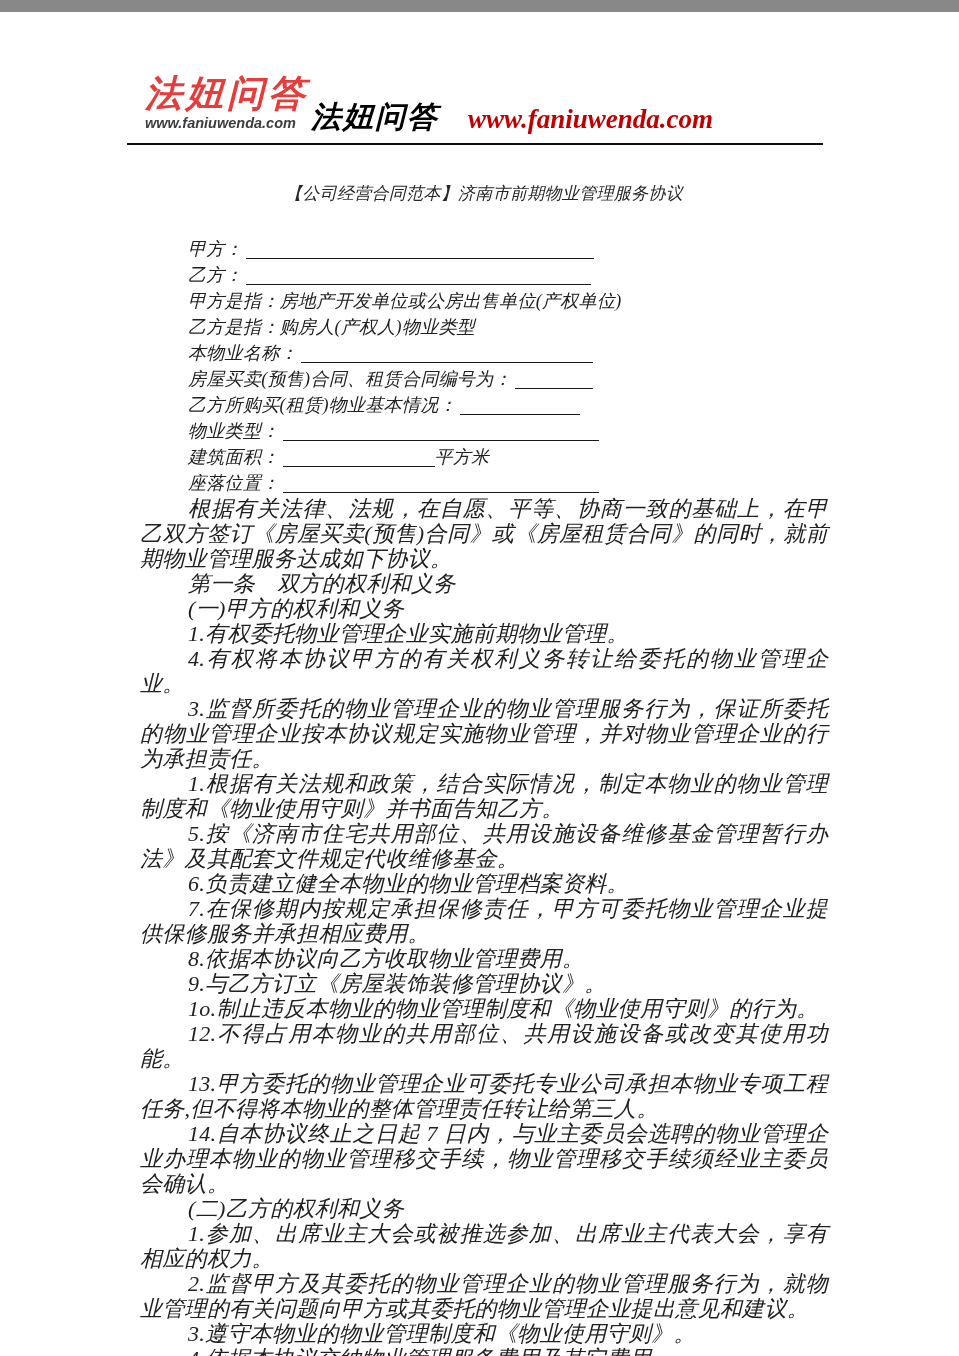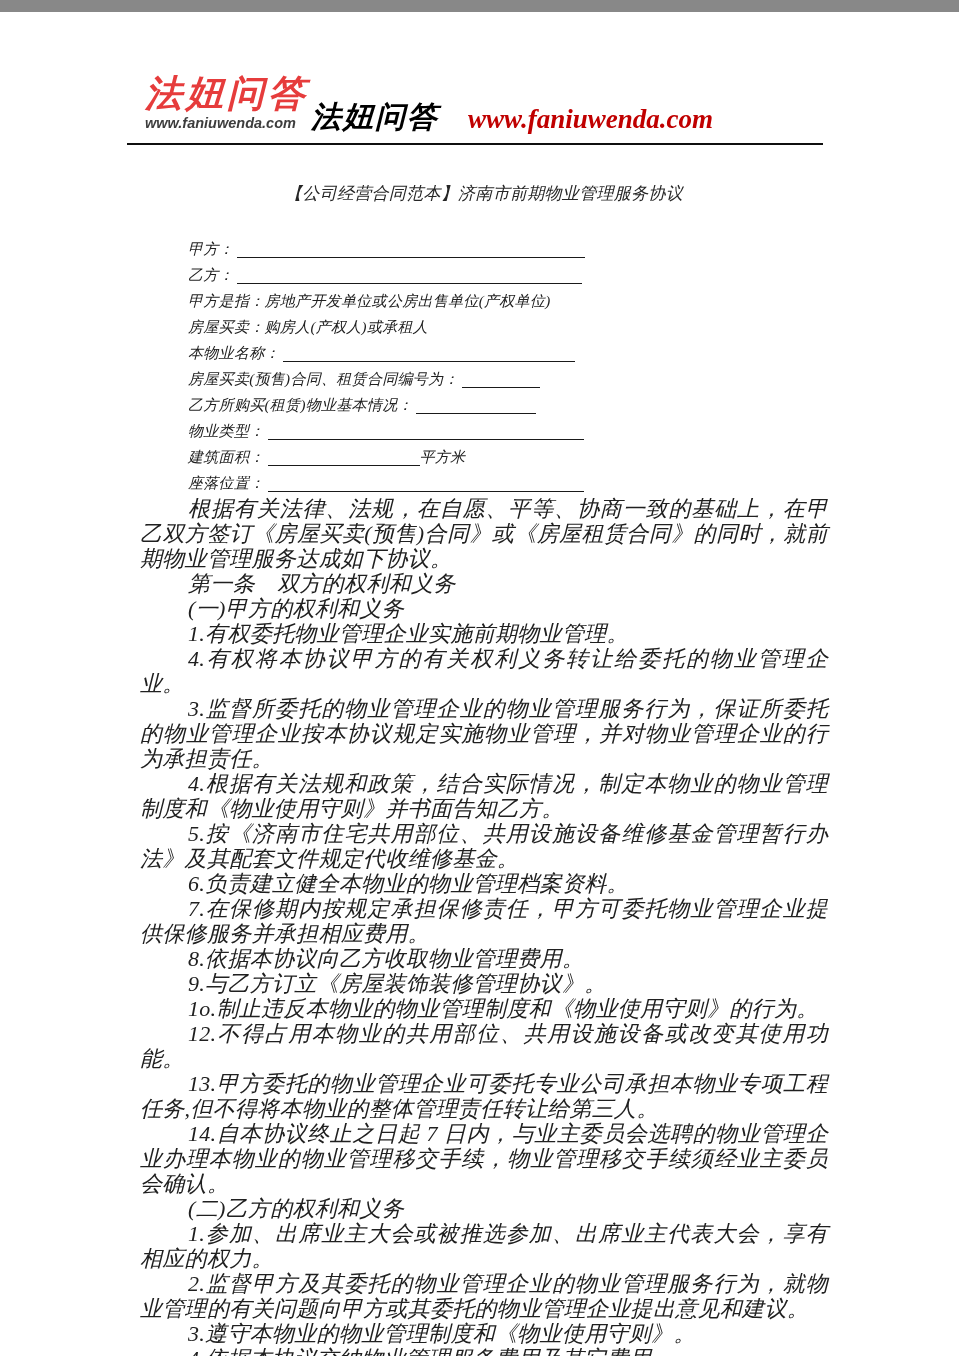--- a/index.html
+++ b/index.html
@@ -59,21 +59,21 @@
     margin: 0 0 30px 0;
     font-size: 17px;
     font-weight: normal;
     line-height: 25px;
     text-align: center;
     letter-spacing: 0.3px;
     color: #262626;
   }
   .form-row {
     padding-left: 48px;
-    font-size: 15px;
+    font-size: 18px;
     line-height: 26px;
     letter-spacing: 0.3px;
     white-space: nowrap;
   }
   .blank {
     display: inline-block;
     height: 20px;
     border-bottom: 1px solid #1a1a1a;
     vertical-align: -4px;
     margin-left: 3px;
@@ -106,21 +106,21 @@
 
   <main class="doc">
     <h1 class="doc-title">【公司经营合同范本】济南市前期物业管理服务协议</h1>
     <div id="form-rows">
   <div class="form-row"><span class="form-label">甲方：</span><span class="blank" style="width: 348px;"></span></div>
 
   <div class="form-row"><span class="form-label">乙方：</span><span class="blank" style="width: 345px;"></span></div>
 
   <div class="form-row"><span class="form-label">甲方是指：房地产开发单位或公房出售单位(产权单位)</span></div>
 
-  <div class="form-row"><span class="form-label">房屋买卖：购房人(产权人)或承租人</span></div>
+  <div class="form-row"><span class="form-label">乙方是指：购房人(产权人)物业类型</span></div>
 
   <div class="form-row"><span class="form-label">本物业名称：</span><span class="blank" style="width: 292px;"></span></div>
 
   <div class="form-row"><span class="form-label">房屋买卖(预售)合同、租赁合同编号为：</span><span class="blank" style="width: 78px;"></span></div>
 
   <div class="form-row"><span class="form-label">乙方所购买(租赁)物业基本情况：</span><span class="blank" style="width: 120px;"></span></div>
 
   <div class="form-row"><span class="form-label">物业类型：</span><span class="blank" style="width: 316px;"></span></div>
 
   <div class="form-row"><span class="form-label">建筑面积：</span><span class="blank" style="width: 152px;"></span><span class="form-suffix">平方米</span></div>
@@ -133,21 +133,21 @@
   <p class="para">第一条　双方的权利和义务</p>
 
   <p class="para">(一)甲方的权利和义务</p>
 
   <p class="para">1.有权委托物业管理企业实施前期物业管理。</p>
 
   <p class="para">4.有权将本协议甲方的有关权利义务转让给委托的物业管理企业。</p>
 
   <p class="para">3.监督所委托的物业管理企业的物业管理服务行为，保证所委托的物业管理企业按本协议规定实施物业管理，并对物业管理企业的行为承担责任。</p>
 
-  <p class="para">4.根据有关法规和政策，结合实际情况，制定本物业的物业管理制度和《物业使用守则》并书面告知乙方。</p>
+  <p class="para">1.根据有关法规和政策，结合实际情况，制定本物业的物业管理制度和《物业使用守则》并书面告知乙方。</p>
 
   <p class="para">5.按《济南市住宅共用部位、共用设施设备维修基金管理暂行办法》及其配套文件规定代收维修基金。</p>
 
   <p class="para">6.负责建立健全本物业的物业管理档案资料。</p>
 
   <p class="para">7.在保修期内按规定承担保修责任，甲方可委托物业管理企业提供保修服务并承担相应费用。</p>
 
   <p class="para">8.依据本协议向乙方收取物业管理费用。</p>
 
   <p class="para">9.与乙方订立《房屋装饰装修管理协议》。</p>

